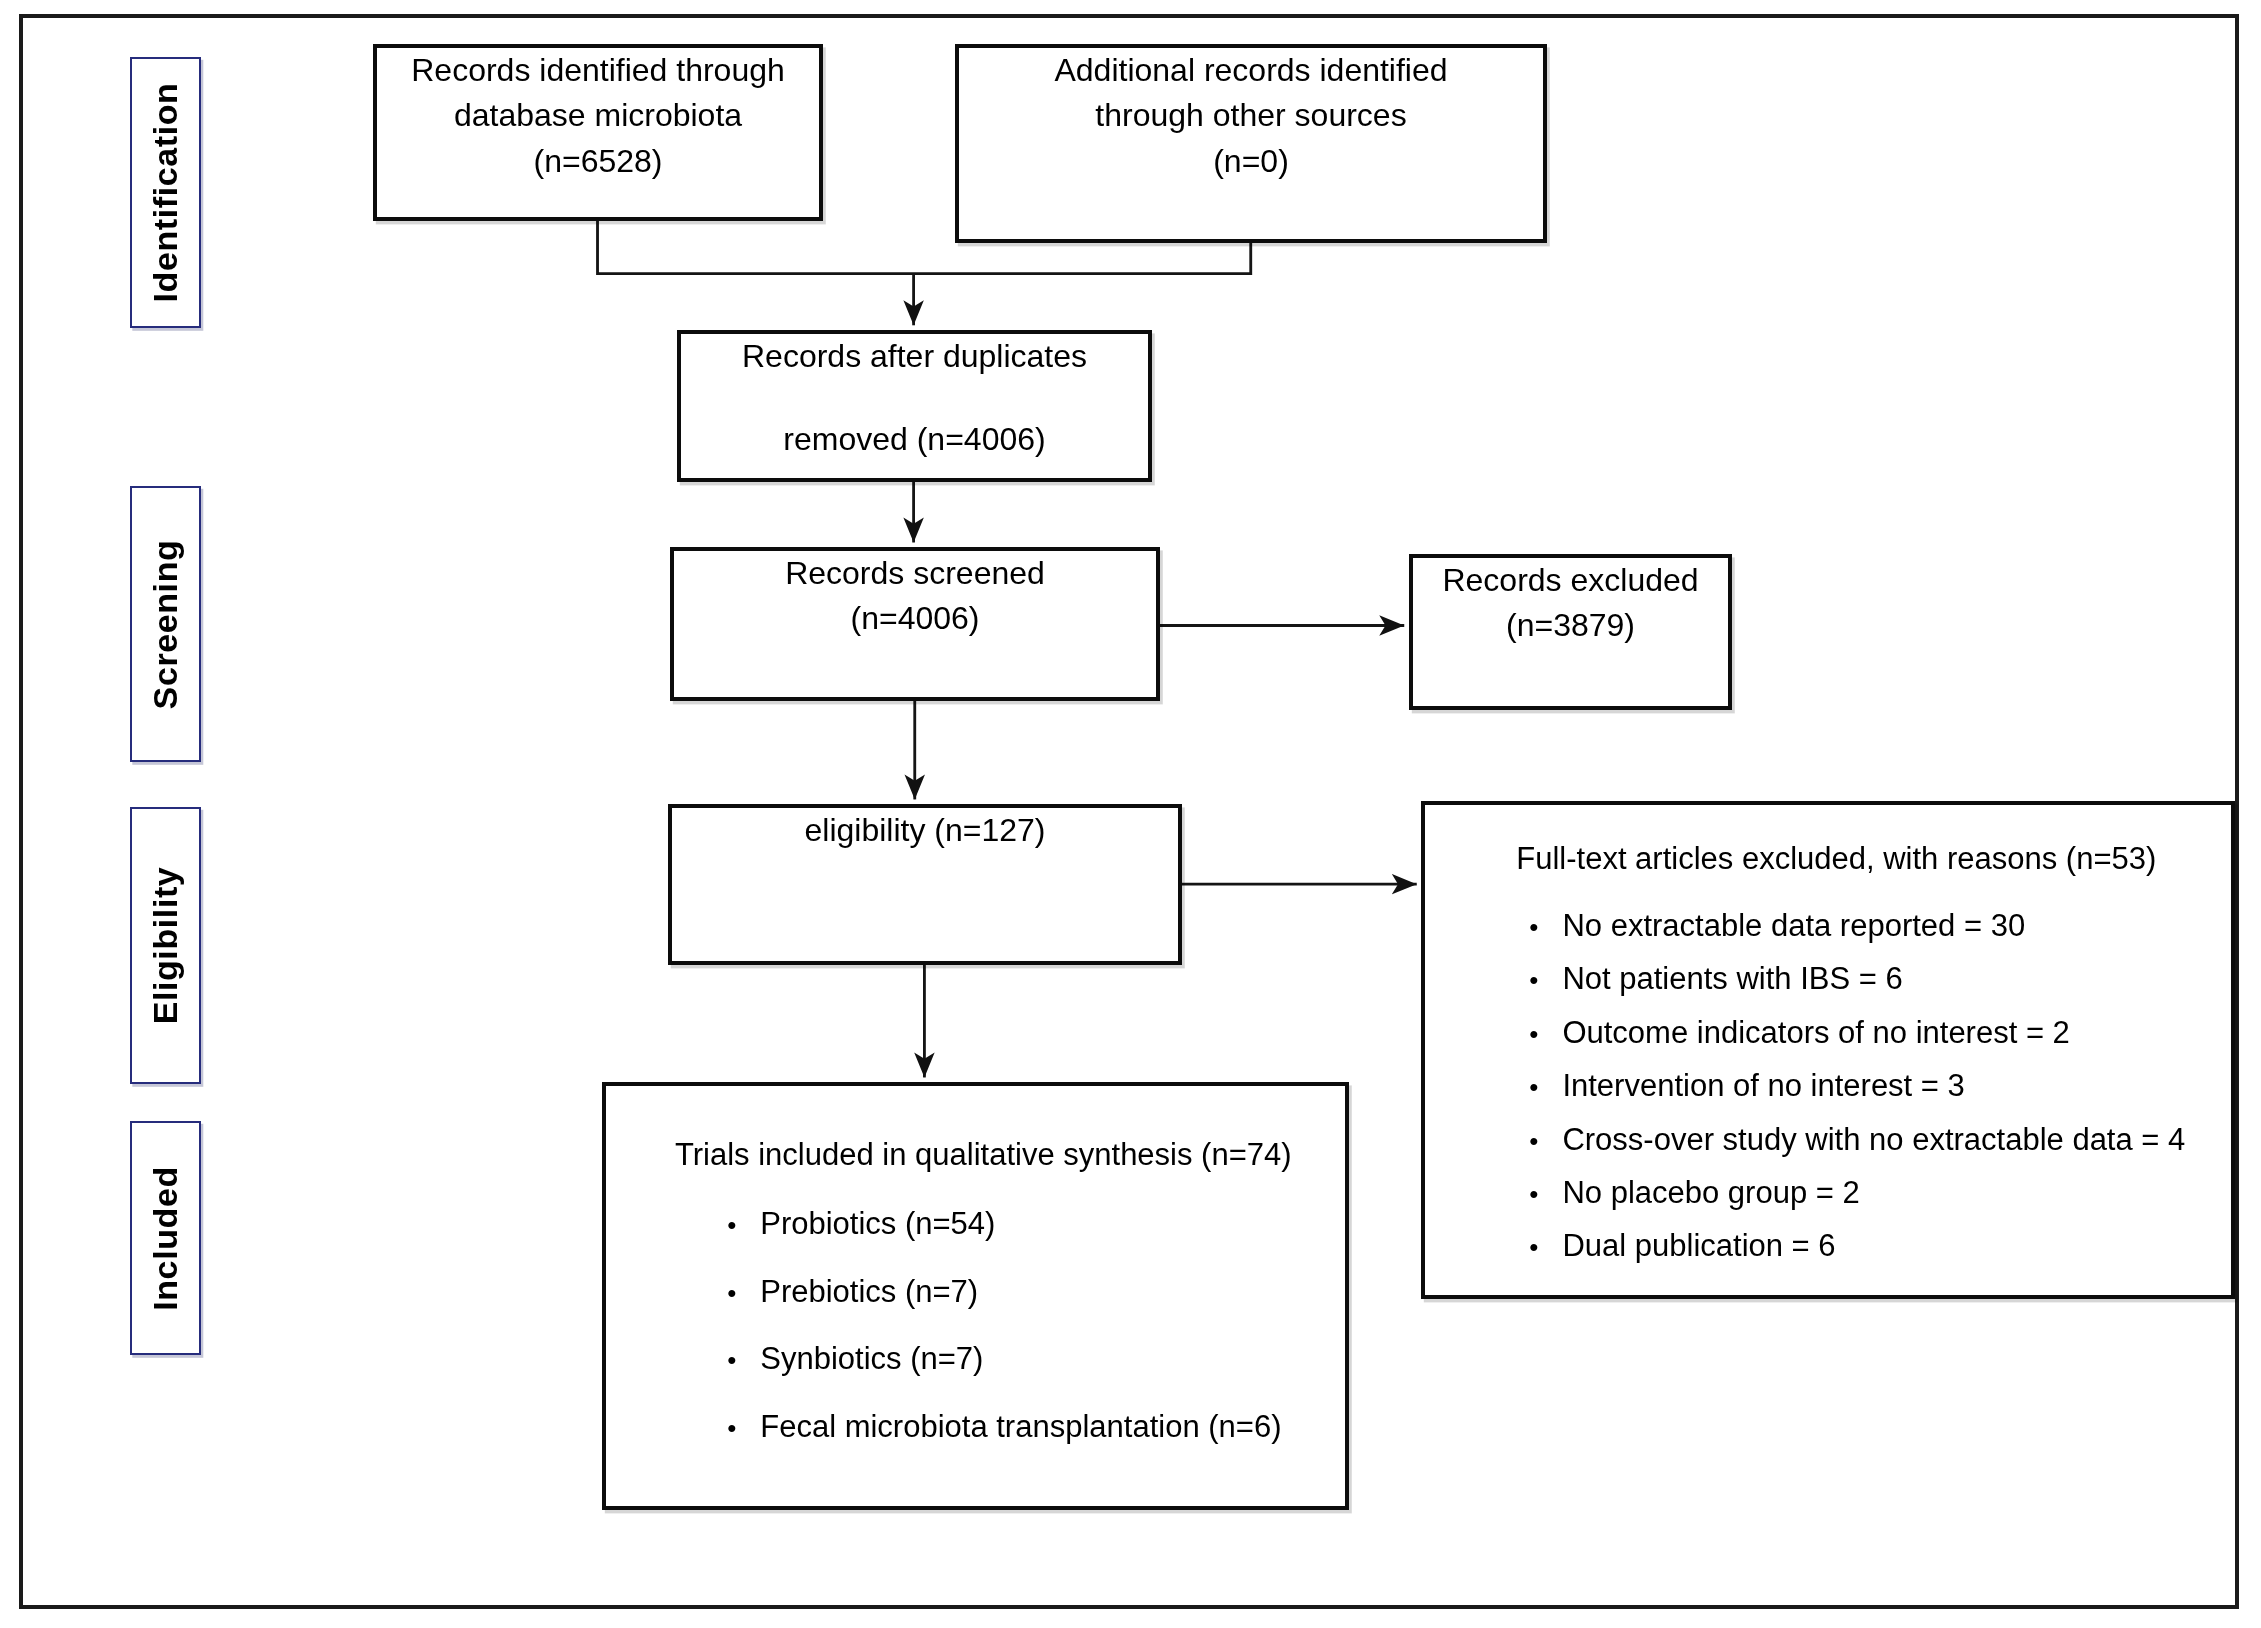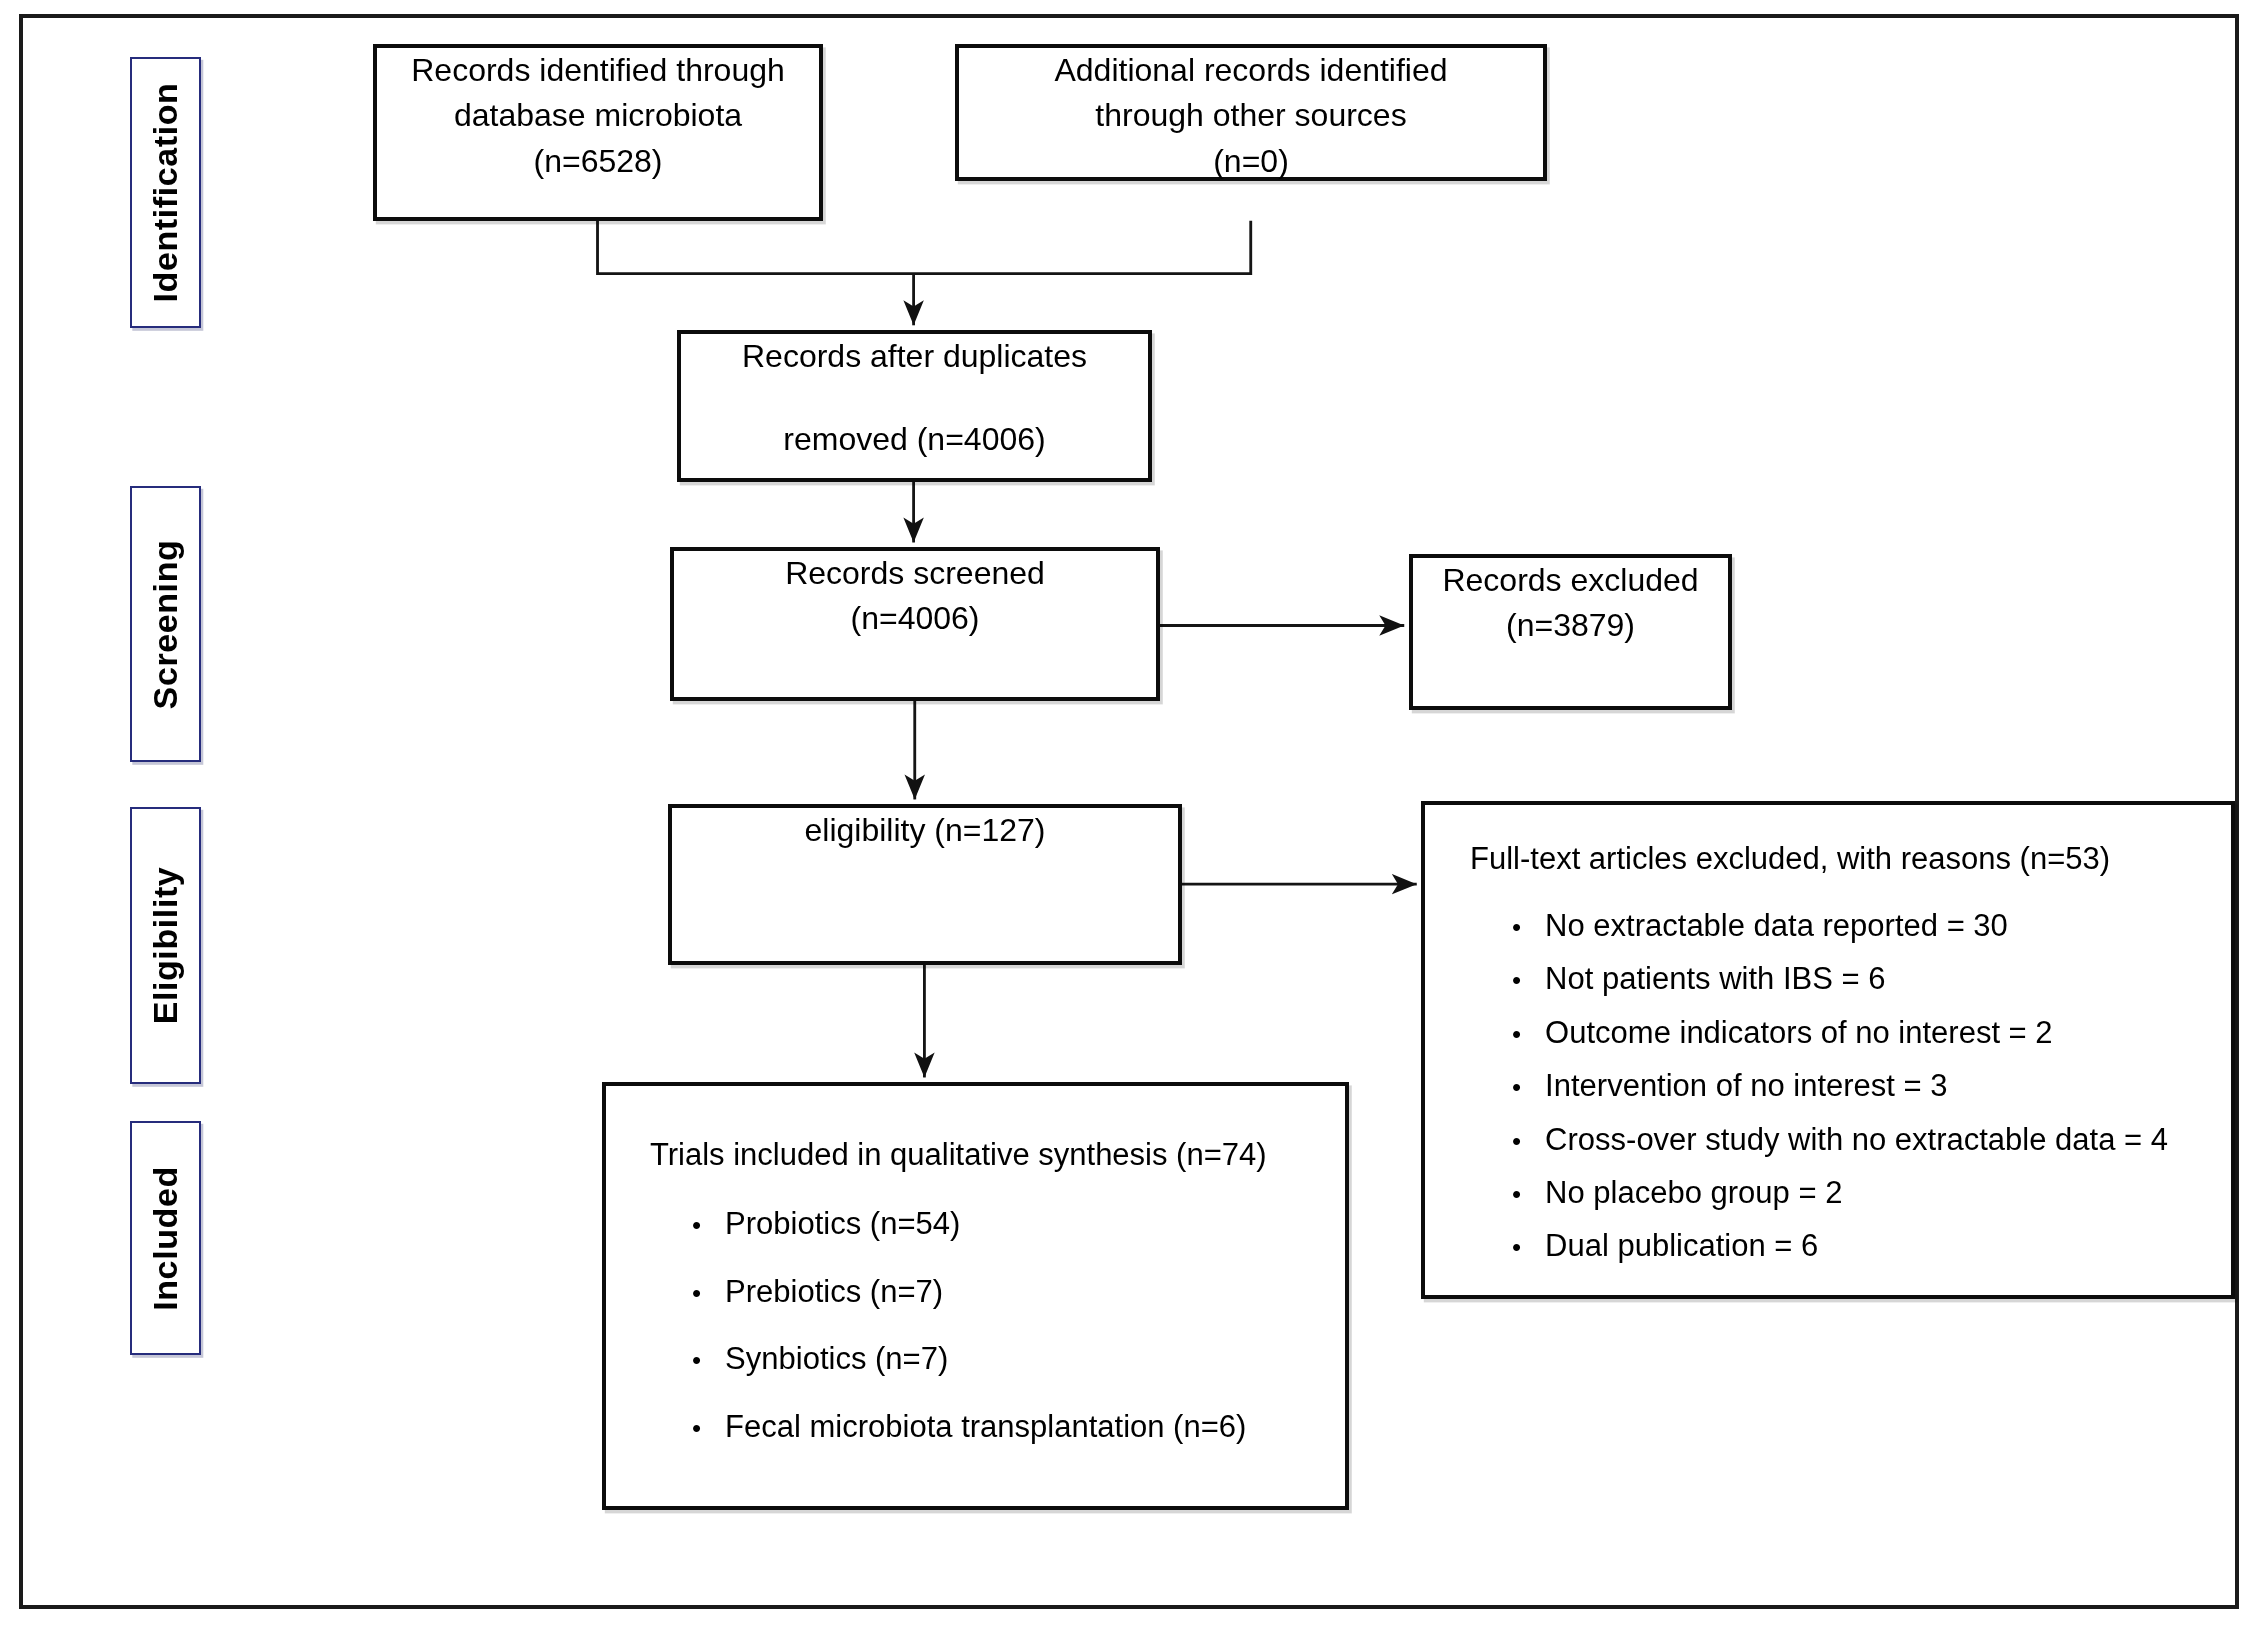--- a/index.html
+++ b/index.html
@@ -44,21 +44,21 @@
     border: 4px solid #0c0c0c;
     box-shadow: 2.8px 3.4px 0 rgba(0,0,0,0.16);
     display: flex;
     flex-direction: column;
     align-items: center;
     text-align: center;
     font-size: 32px;
     line-height: 1.42;
   }
   .box--list {
-    align-items: flex-start;
+    align-items: center;
     justify-content: flex-start;
     text-align: left;
     font-size: 31px;
     line-height: 1.24;
   }
   .box--reasons { padding: 35px 28.4px 0 45px; }
   .box--trials  { padding: 50px 28.4px 0 44px; }
   .box-title { white-space: nowrap; }
   .bullet-list {
     list-style: none;
@@ -129,21 +129,21 @@
   <div class="stage" style="left:130px; top:1121px; width:71px; height:234px;">
     <span>Included</span>
   </div>
 
   <div class="box" style="left:373px; top:44px; width:450px; height:177px;">
     <div>Records identified through</div>
     <div>database microbiota</div>
     <div>(n=6528)</div>
   </div>
 
-  <div class="box" style="left:955px; top:44px; width:592px; height:137px;">
+  <div class="box" style="left:955px; top:44px; width:592px; height:199px;">
     <div>Additional records identified</div>
     <div>through other sources</div>
     <div>(n=0)</div>
   </div>
 
   <div class="box" style="left:677px; top:330px; width:475px; height:152px;gap:38px;">
     <div>Records after duplicates</div>
     <div>removed (n=4006)</div>
   </div>
 

